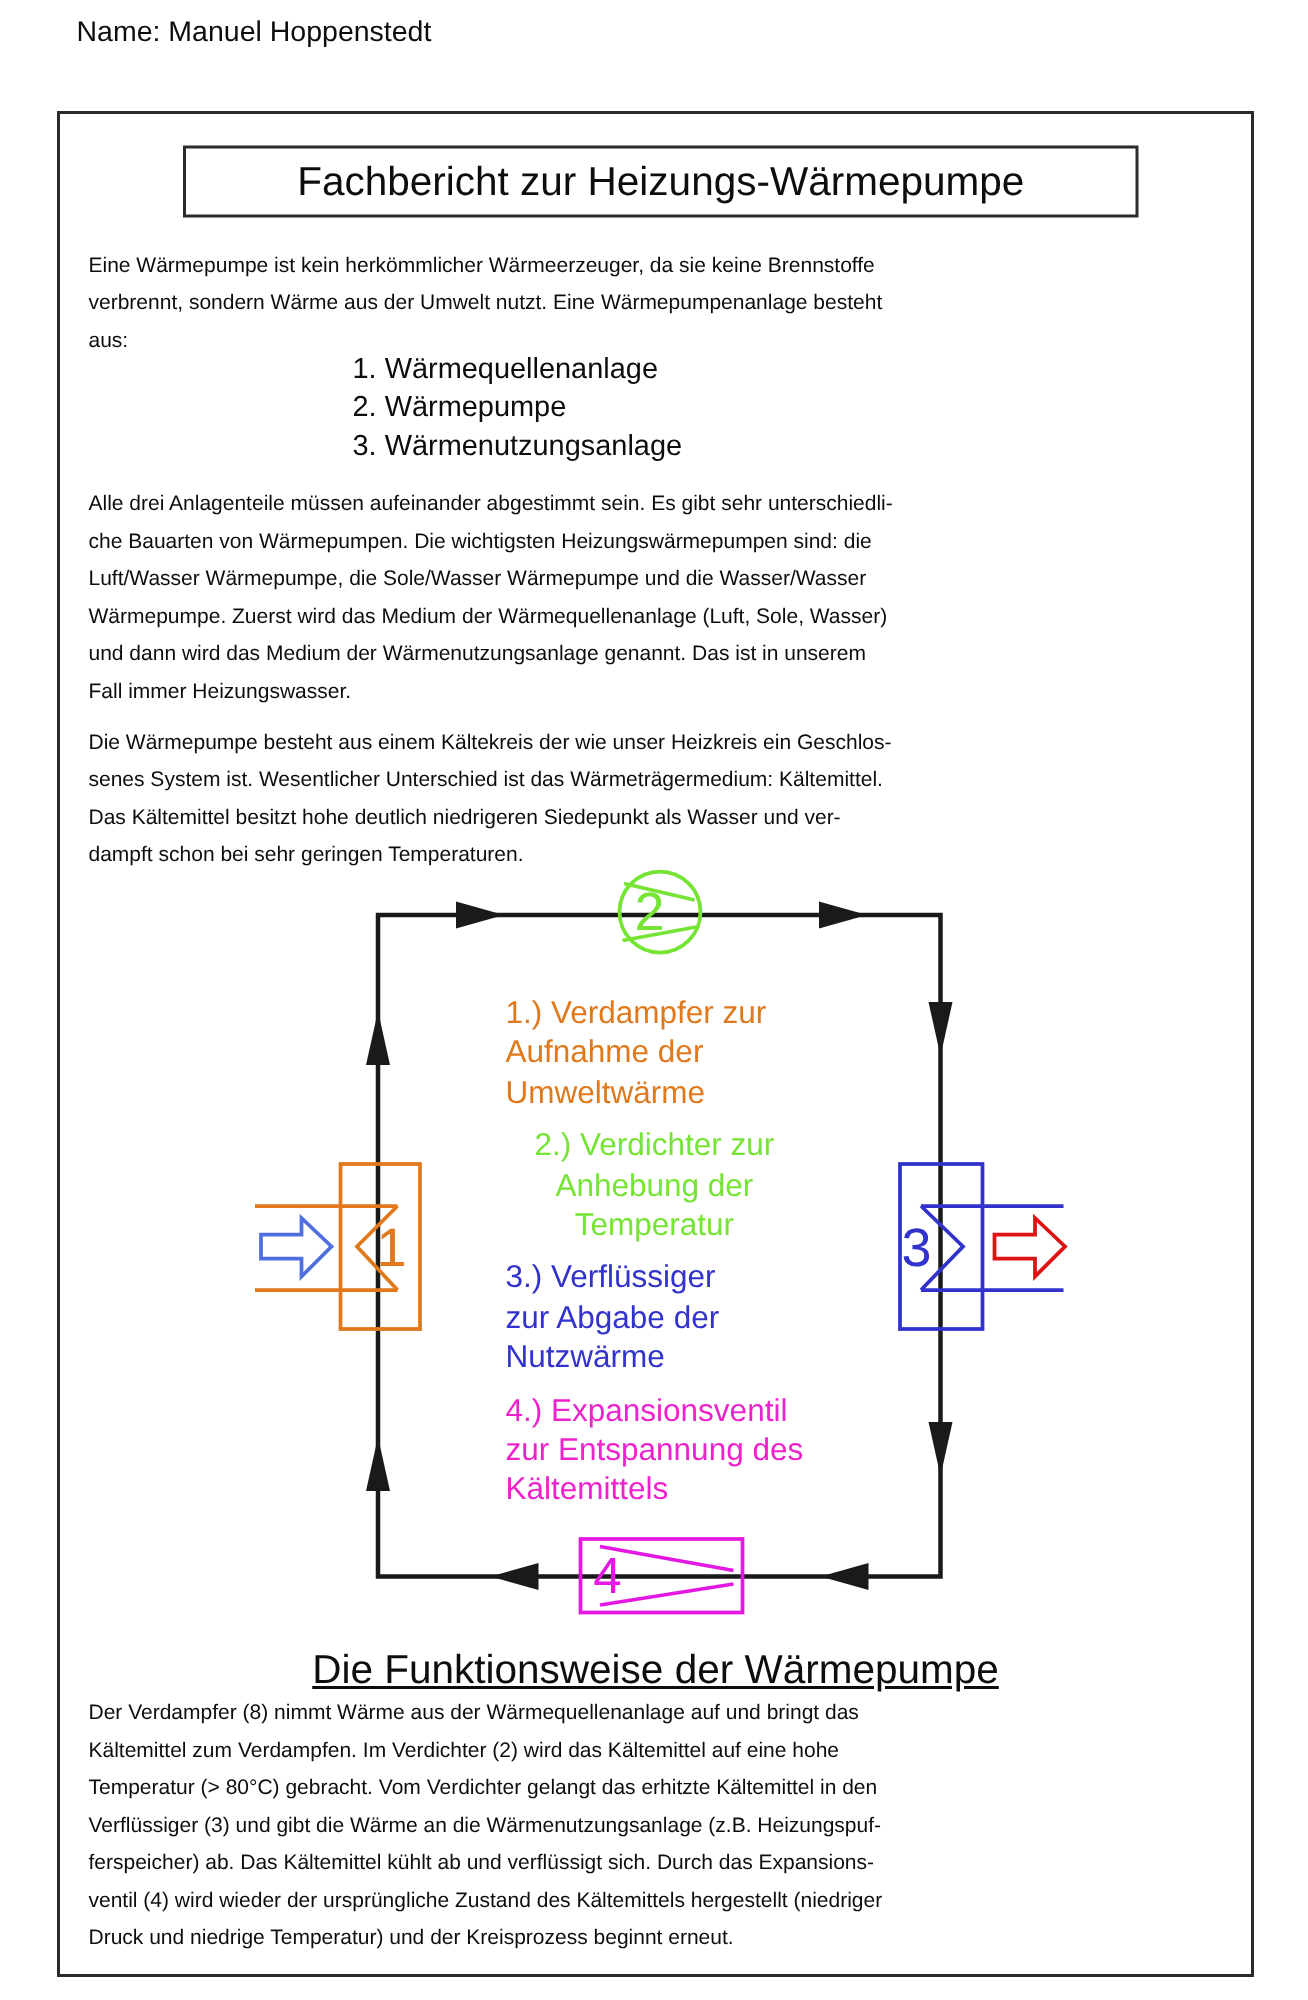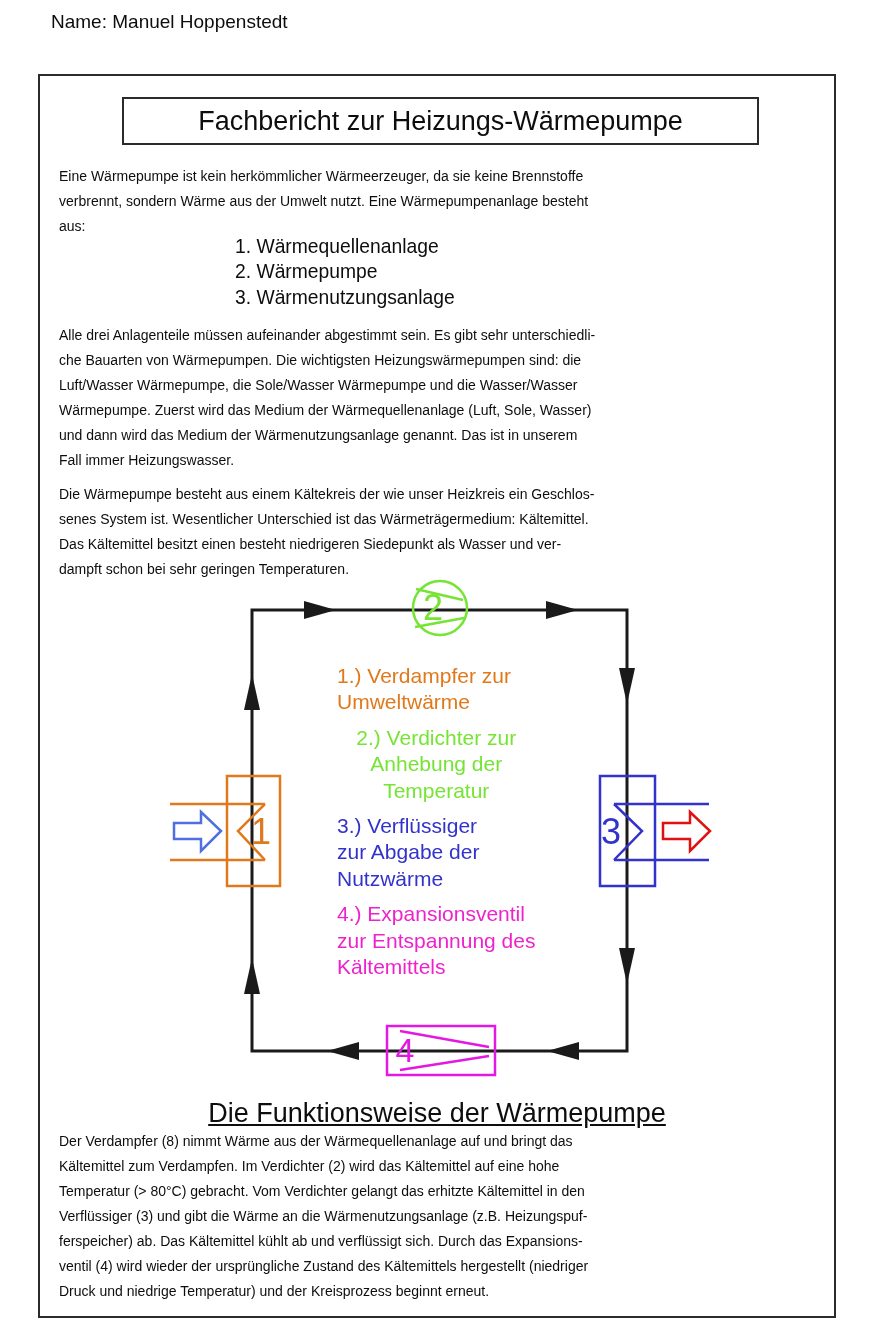--- a/index.html
+++ b/index.html
@@ -78,21 +78,21 @@
       <div>che Bauarten von Wärmepumpen. Die wichtigsten Heizungswärmepumpen sind: die</div>
       <div>Luft/Wasser Wärmepumpe, die Sole/Wasser Wärmepumpe und die Wasser/Wasser</div>
       <div>Wärmepumpe. Zuerst wird das Medium der Wärmequellenanlage (Luft, Sole, Wasser)</div>
       <div>und dann wird das Medium der Wärmenutzungsanlage genannt. Das ist in unserem</div>
       <div>Fall immer Heizungswasser.</div>
     </div>
 
   <div class="para para-refrigerant">
       <div>Die Wärmepumpe besteht aus einem Kältekreis der wie unser Heizkreis ein Geschlos-</div>
       <div>senes System ist. Wesentlicher Unterschied ist das Wärmeträgermedium: Kältemittel.</div>
-      <div>Das Kältemittel besitzt einen besteht niedrigeren Siedepunkt als Wasser und ver-</div>
+      <div>Das Kältemittel besitzt hohe deutlich niedrigeren Siedepunkt als Wasser und ver-</div>
       <div>dampft schon bei sehr geringen Temperaturen.</div>
     </div>
 
   <svg class="diagram-svg" viewBox="38 58 794 1240" xmlns="http://www.w3.org/2000/svg">
 
     <path class="flow" d="M250,592 H625 V1033 H250 Z"></path>
 
     <polygon class="flow-arrow" points="302,583 302,601 334,592"></polygon>
     <polygon class="flow-arrow" points="544,583 544,601 576,592"></polygon>
     <polygon class="flow-arrow" points="617,650 633,650 625,686"></polygon>
@@ -131,20 +131,21 @@
       <rect class="c-magenta sym-white" x="385" y="1008" width="108" height="49"></rect>
       <line class="c-magenta" x1="398" y1="1013" x2="487" y2="1029"></line>
       <line class="c-magenta" x1="398" y1="1052" x2="487" y2="1038"></line>
       <text class="t-magenta" x="403" y="1044">4</text>
     </g>
   </svg>
 
   <div class="legend">
     <div class="legend-block" style="color: rgb(224, 121, 27);">
         <div>1.) Verdampfer zur</div>
+        <div>Aufnahme der</div>
         <div>Umweltwärme</div>
       </div>
     <div class="legend-block" style="color: rgb(118, 228, 52); text-align: center;">
         <div>2.) Verdichter zur</div>
         <div>Anhebung der</div>
         <div>Temperatur</div>
       </div>
     <div class="legend-block" style="color: rgb(50, 50, 204);">
         <div>3.) Verflüssiger</div>
         <div>zur Abgabe der</div>

